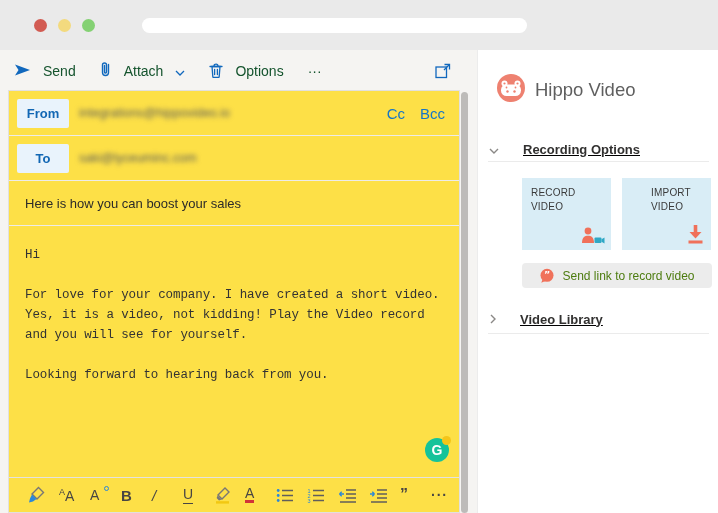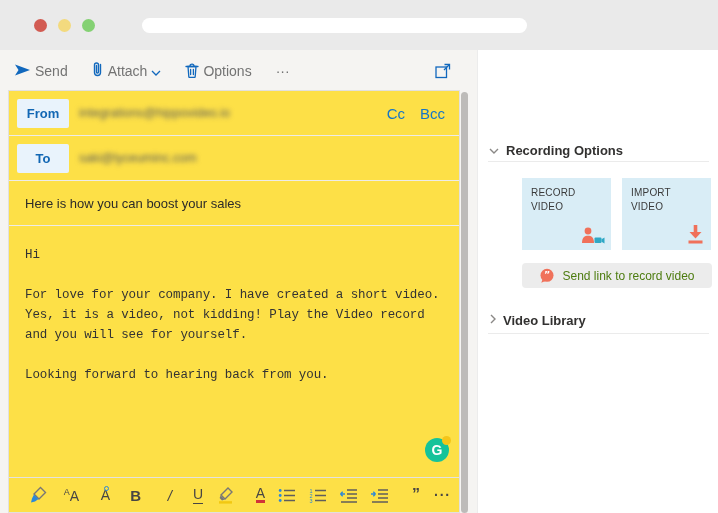--- a/index.html
+++ b/index.html
@@ -12,21 +12,21 @@
   .dot.red { left:34px; background:#d25b52; }
   .dot.yellow { left:58px; background:#f3da7e; }
   .dot.green { left:82px; background:#84d173; }
   .addr { position:absolute; left:142px; top:18px; width:385px; height:15px;
     background:#fff; border-radius:8px; }
 
   
   .left-panel { position:absolute; left:0; top:50px; width:477px; height:463px; background:#f5f4f2; }
   .compose-toolbar { position:absolute; left:14px; top:6px; height:30px;
     display:flex; align-items:center; gap:24px; color:#1168bd; font-size:14px; }
-  .tbtn { display:flex; align-items:center; gap:4px; cursor:pointer; color:#737373; }
+  .tbtn { display:flex; align-items:center; gap:12px; cursor:pointer; color:#14532d; }
   .popout { position:absolute; right:25px; top:12px; width:18px; height:18px; }
 
   .scrollbar { position:absolute; left:461px; top:42px; width:7px; height:421px; }
   .scroll-thumb { width:7px; height:100%; border-radius:4px; background:#bdbbb9; }
 
   .compose-card { position:absolute; left:8px; top:40px; width:452px; height:423px;
     background:#fde047; border:1px solid #e2e0de; display:flex; flex-direction:column; }
   .field-row { height:45px; flex:0 0 45px; border-bottom:1px solid #edebe9;
     display:flex; align-items:center; padding:0 14px 0 8px; }
   .chip { width:52px; height:29px; background:#e9f3fc; color:#1267b4; font-weight:bold;
@@ -41,38 +41,38 @@
   .body-area p { margin:0;font-family:Liberation Mono, monospace; }
   .gap { height:20px; }
   .grammarly { position:absolute; right:8px; bottom:15px; width:26px; height:26px; cursor:pointer; }
   .g-circle { position:absolute; left:0; top:2px; width:24px; height:24px; border-radius:50%;
     background:#15c39a; color:#fff; font-weight:bold; font-size:14px;
     display:flex; align-items:center; justify-content:center; }
   .g-dot { position:absolute; right:0; top:0; width:9px; height:9px; border-radius:50%; background:#f5c518; }
 
   .fmt-toolbar { flex:0 0 35px; border-top:1px solid #e4e2e0; display:flex; align-items:center;
     padding-left:19px; gap:11px; }
-  .fmt { width:20px; height:22px; display:flex; align-items:center; justify-content:flex-end;
+  .fmt { width:20px; height:22px; display:flex; align-items:center; justify-content:flex-start;
     color:#484644; font-size:14px; cursor:pointer; position:relative; }
   .fmt.bold { font-weight:bold; font-size:15px; }
   .fmt.italic { font-style:italic; font-size:15px; }
   .fmt.underline span { border-bottom:1.5px solid #484644; padding-bottom:1px; }
   .fmt.fontcolor span { border-bottom:3px solid #d13438; line-height:13px; }
   .fmt .supA { font-size:9px; vertical-align:6px; }
   .ring { position:absolute; right:1px; top:2px; width:5px; height:5px; border:1.2px solid #2b88d8;
     border-radius:50%; }
   .fmt.quote { font-size:16px; font-weight:bold; }
   .fmt.more-dots { letter-spacing:1px; font-weight:bold; }
 
   
   .right-panel { position:absolute; left:477px; top:50px; width:241px; height:463px;
     background:#fff; border-left:1px solid #ececec; }
   .addin-header { position:absolute; left:19px; top:24px; display:flex; align-items:center; gap:10px; }
   .addin-title { font-size:18.5px; color:#5f5f5f; }
-  .section-row { position:absolute; display:flex; align-items:flex-end; gap:7px; cursor:pointer; }
+  .section-row { position:absolute; display:flex; align-items:center; gap:24px; cursor:pointer;text-decoration:underline; }
   .section-label { font-size:13px; font-weight:bold; color:#323130; }
   .divider { position:absolute; left:10px; width:221px; height:1px; background:#ebebeb; }
   .opt-card { position:absolute; top:128px; width:89px; height:72px; background:#d9edf6;
     border-radius:0; cursor:pointer; }
   .opt-card .lbl { display:block; padding:8px 6px 0 9px; width:60px; font-size:10px;
     line-height:1.4; color:#3a3a3a; letter-spacing:0.2px; }
   .opt-card svg { position:absolute; right:6px; bottom:6px; }
   .sendlink-btn { position:absolute; left:44px; top:213px; width:190px; height:25px;
     background:#ececec; border-radius:4px; display:flex; align-items:center; justify-content:center;
     gap:7px; cursor:pointer; }
@@ -225,20 +225,37 @@
     </div>
   </div>
 
   <div class="scrollbar">
     <div class="scroll-thumb"></div>
   </div>
 </div>
 
 <div class="right-panel">
 
+  <div class="addin-header">
+    <span>
+      <svg width="28" height="28" viewBox="0 0 28 28">
+        <circle cx="14" cy="14" r="14" fill="#ee8170"></circle>
+        <circle cx="7.5" cy="9.5" r="3" fill="#ffffff"></circle>
+          <circle cx="20.5" cy="9.5" r="3" fill="#ffffff"></circle>
+        <circle cx="7.5" cy="9.5" r="1.1" fill="#ee8170"></circle>
+          <circle cx="20.5" cy="9.5" r="1.1" fill="#ee8170"></circle>
+        <rect x="4" y="10.5" width="20" height="11.5" rx="5.5" fill="#ffffff"></rect>
+        <circle cx="9.5" cy="13.5" r="0.9" fill="#ee8170"></circle>
+          <circle cx="18.5" cy="13.5" r="0.9" fill="#ee8170"></circle>
+        <circle cx="10.5" cy="17.5" r="1.2" fill="#ee8170"></circle>
+          <circle cx="17.5" cy="17.5" r="1.2" fill="#ee8170"></circle>
+      </svg>
+    </span>
+    <span class="addin-title">Hippo Video</span>
+  </div>
 
   <div class="section-row" style="left:11px; top:90px;">
     <span>
       <svg width="10" height="6" viewBox="0 0 10 6">
           <path d="M1 1 L5 5 L9 1" fill="none" stroke="#8a8886" stroke-width="1.4"></path>
         </svg>
     </span>
     <span class="section-label">Recording Options</span>
   </div>
   <div class="divider" style="top:111px;"></div>
@@ -246,21 +263,21 @@
   <div class="opt-card" style="left:44px;">
     <span class="lbl">RECORD VIDEO</span>
     <svg width="25" height="17" viewBox="0 0 25 17">
       <circle cx="8" cy="4" r="3.4" fill="#f0715a"></circle>
       <path d="M2 16 c0 -5.5 2.7 -7.2 6 -7.2 s6 1.7 6 7.2 Z" fill="#f0715a"></path>
       <rect x="14.5" y="10.5" width="7" height="5.5" rx="1" fill="#2fa8c5"></rect>
       <path d="M21.5 12.2 l3 -1.7 v6 l-3 -1.7 Z" fill="#2fa8c5"></path>
     </svg>
   </div>
 
-  <div class="opt-card" style="left:144px;">
+  <div class="opt-card" style="left:144px;padding-left:20px;">
     <span class="lbl">IMPORT VIDEO</span>
     <svg width="19" height="20" viewBox="0 0 19 20">
       <rect x="7.7" y="1" width="3.6" height="8" fill="#f0715a"></rect>
       <path d="M3.5 8 h12 l-6 6.5 Z" fill="#f0715a"></path>
       <rect x="2.5" y="16.5" width="14" height="3" fill="#f0715a"></rect>
     </svg>
   </div>
 
   <div class="sendlink-btn">
     <svg width="16" height="16" viewBox="0 0 16 16">

